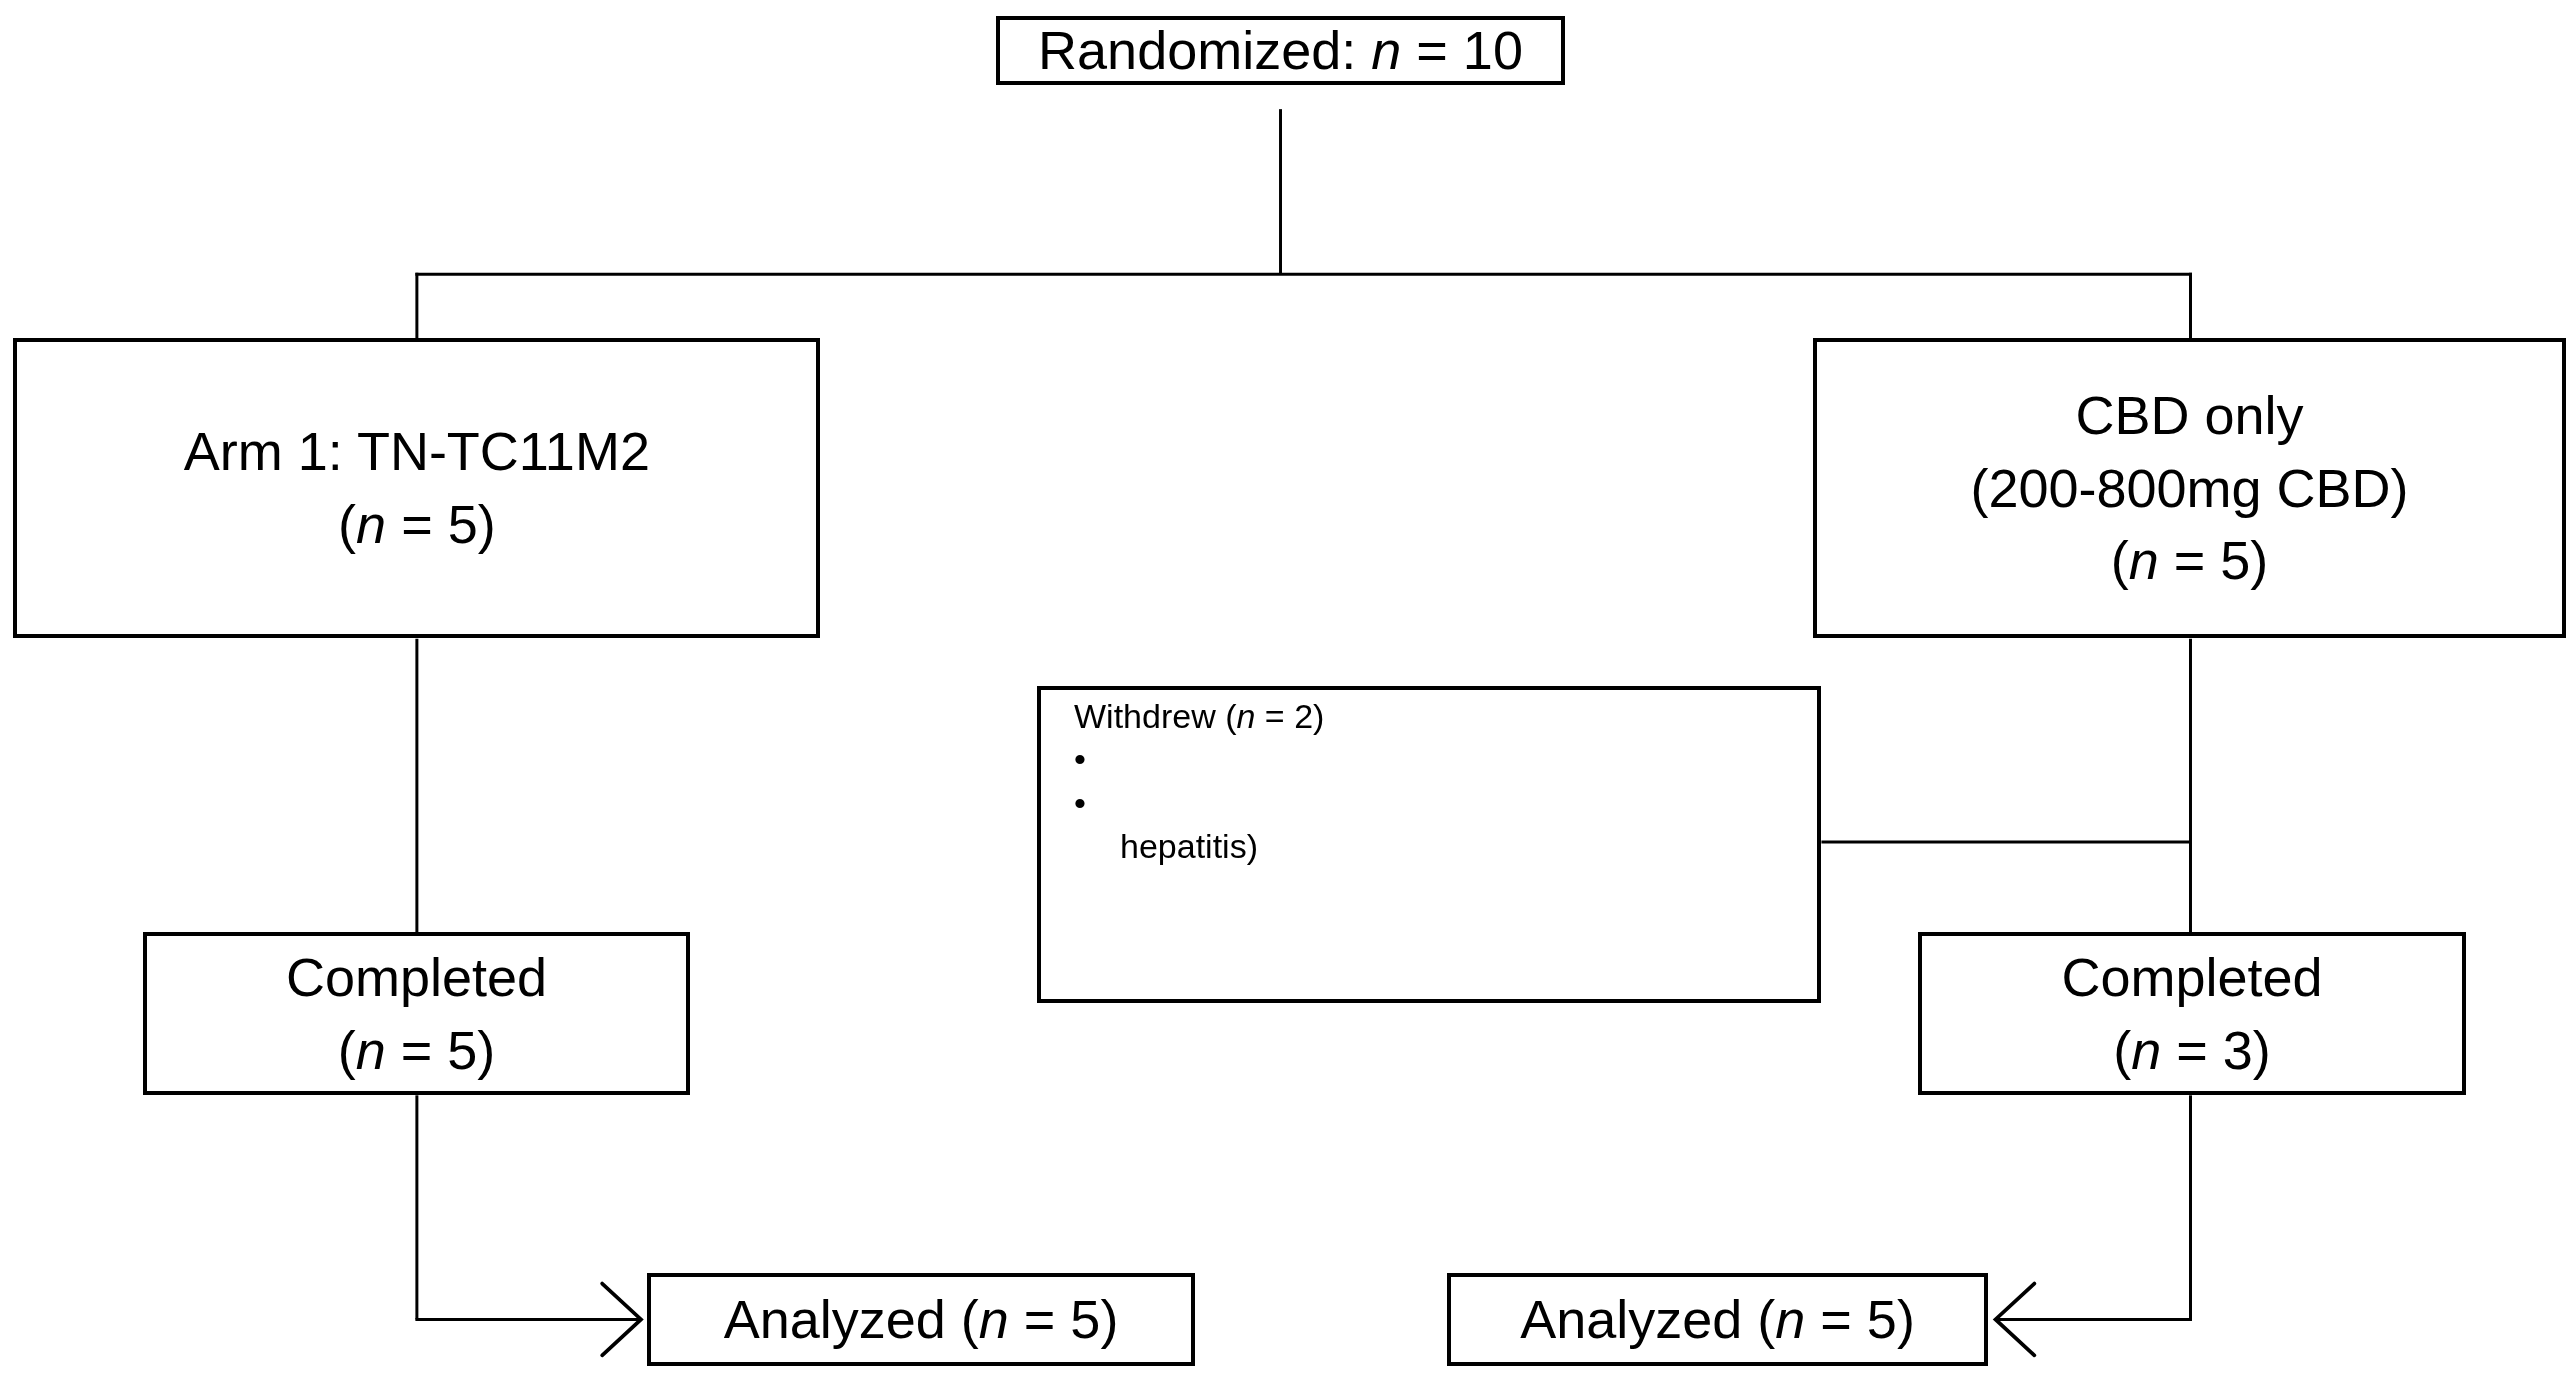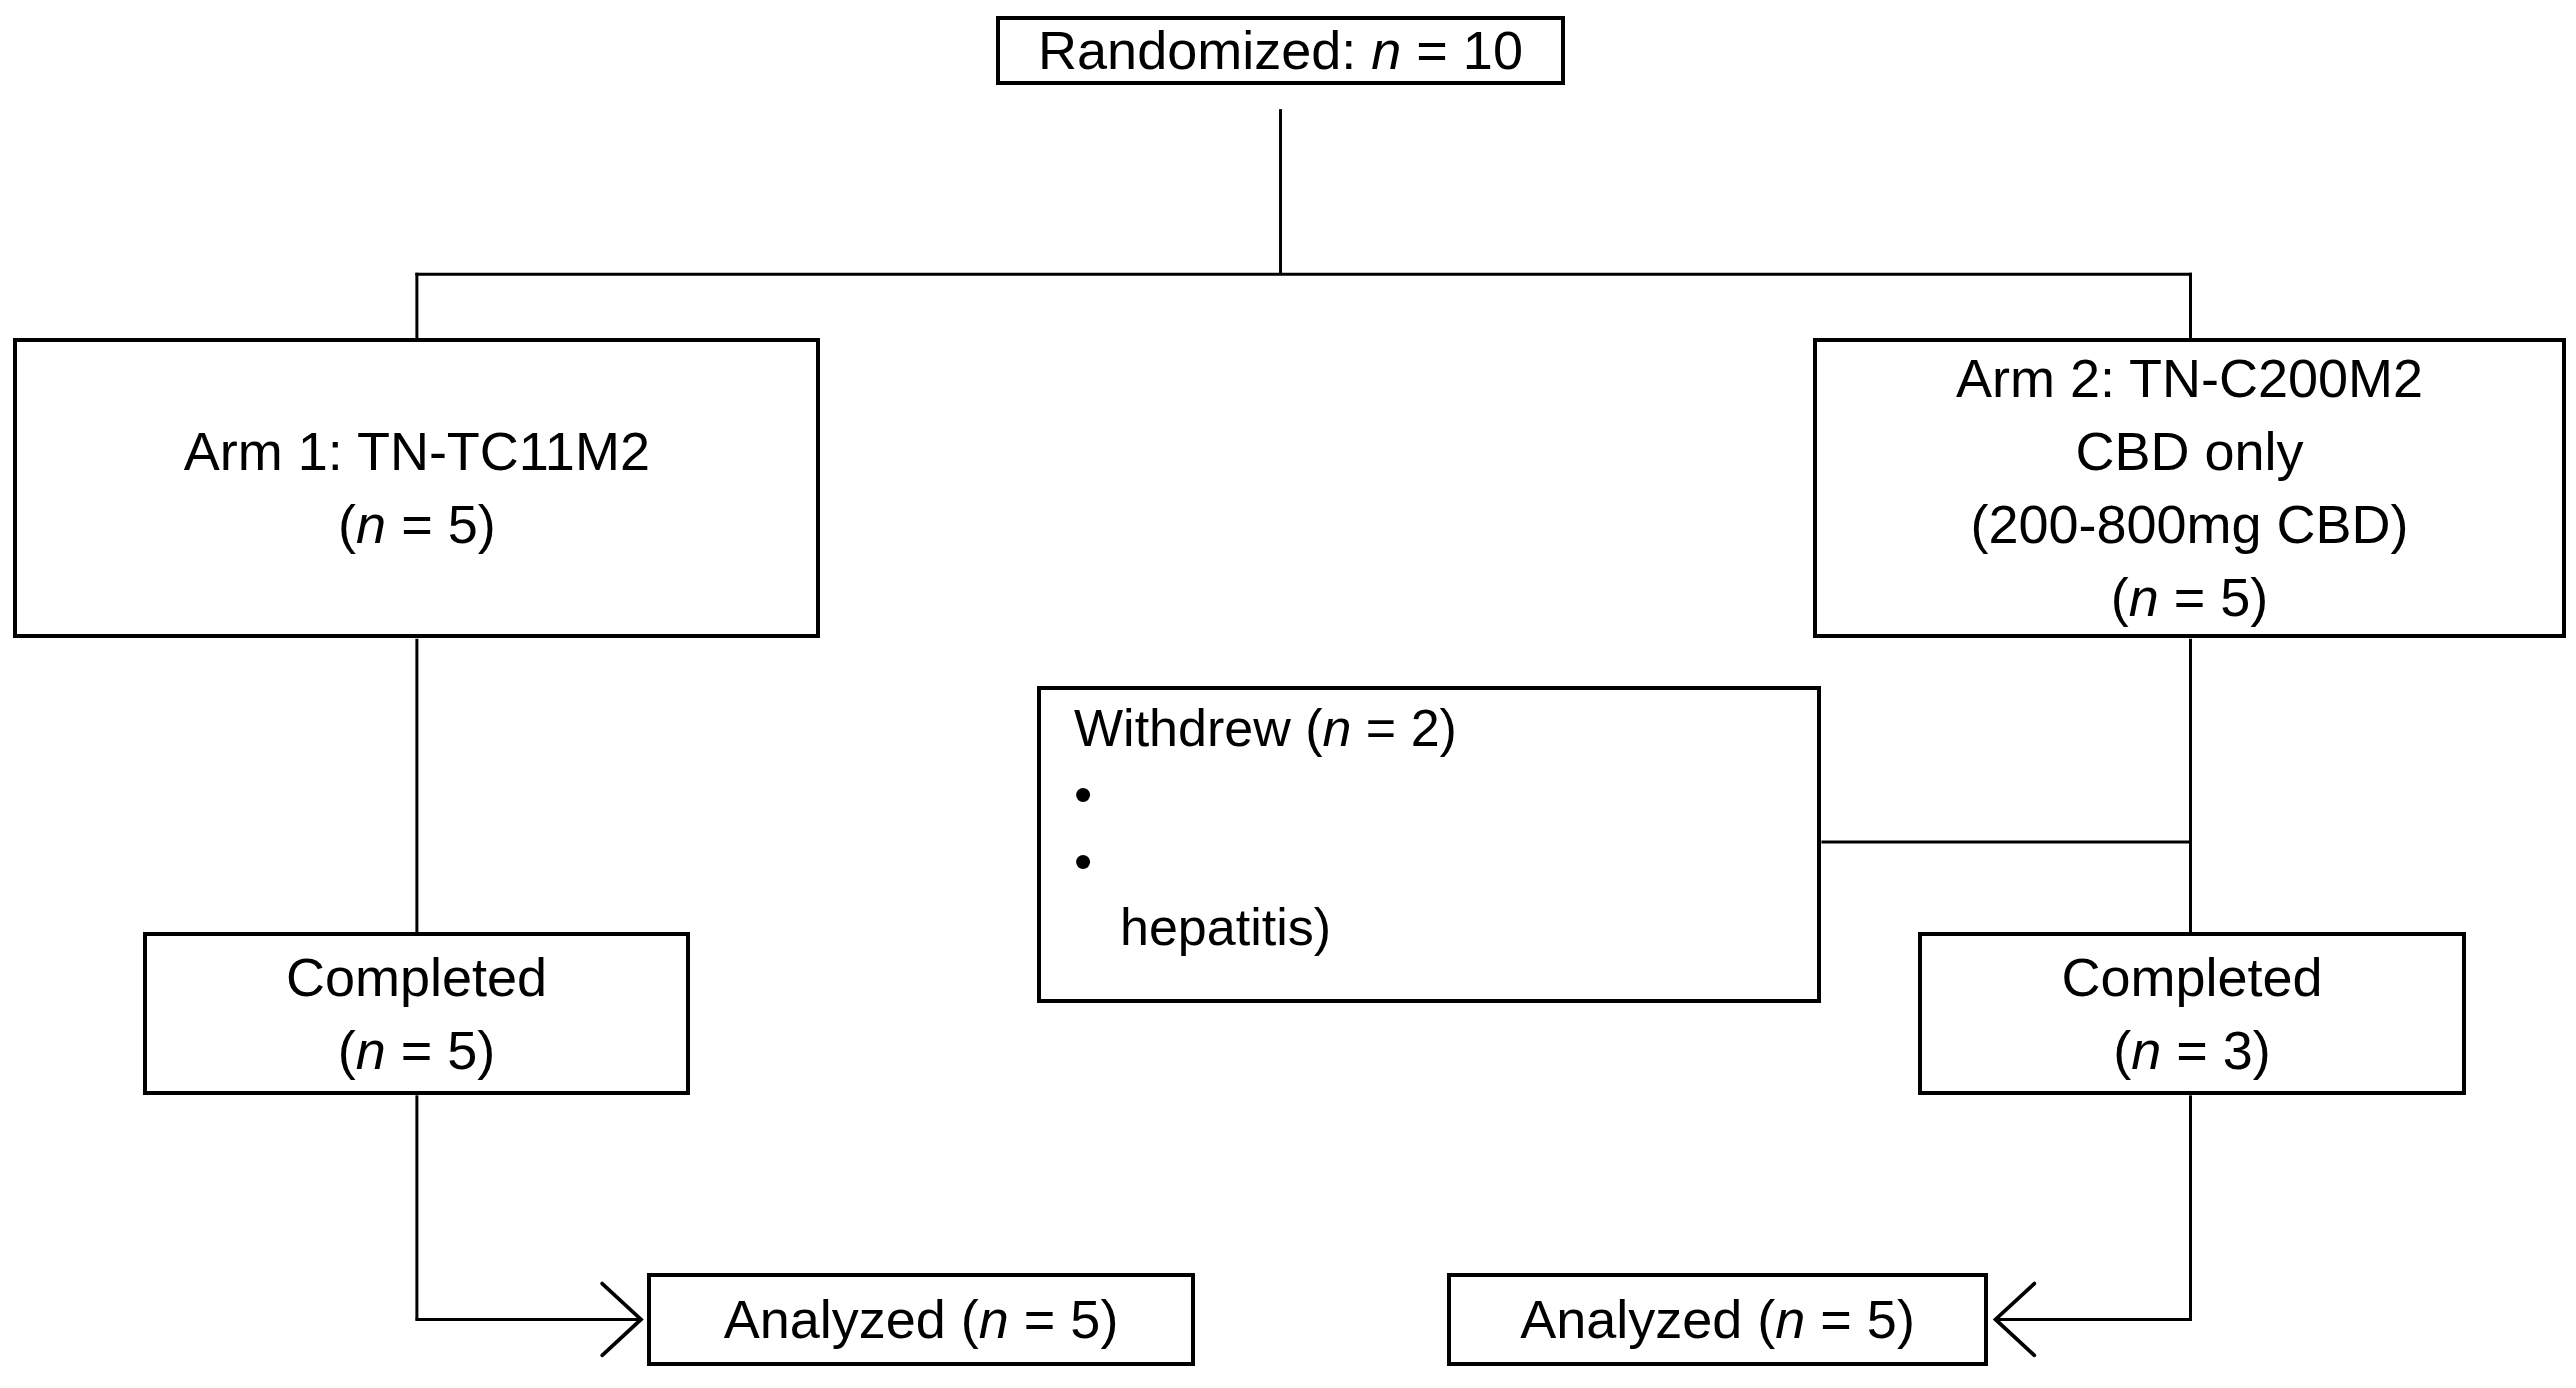--- a/index.html
+++ b/index.html
@@ -59,21 +59,21 @@
   #box-completed1 { left: 143px;  top: 932px; width: 547px;  height: 163px; }
   #box-completed2 { left: 1918px; top: 932px; width: 548px;  height: 163px; }
   #box-analyzed1  { left: 647px;  top: 1273px; width: 548px;  height: 93px; }
   #box-analyzed2  { left: 1447px; top: 1273px; width: 541px;  height: 93px; }
 
   #box-withdrew {
     left: 1037px; top: 686px; width: 784px; height: 317px;
     justify-content: flex-start;
     align-items: stretch;
     text-align: left;
-    font-size: 52px;
+    font-size: 34px;
     line-height: 1.28;
     padding: 4.5px 21px 0 33px;
   }
   #box-withdrew .title { white-space: nowrap; }
   .bullet-row { display: flex; flex-direction: row; align-items: flex-start; }
   .bullet-glyph { width: 46px; flex: 0 0 46px; }
 </style>
 </head>
 <body>
 
@@ -98,21 +98,20 @@
   <div class="box" id="box-randomized">
     <div class="tline"><span>Randomized: </span><i>n</i><span> = 10</span></div>
   </div>
 
   <div class="box" id="box-arm1">
     <div class="tline"><b>Arm 1:</b><span> TN-TC11M2</span></div>
     <div class="tline"><span>(</span><i>n</i><span> = 5)</span></div>
   </div>
 
   <div class="box" id="box-arm2">
-    <div class="tline"><b>Arm 2:</b><span> TN-C200M2</span></div>
     <div class="tline">CBD only</div>
     <div class="tline">(200-800mg CBD)</div>
     <div class="tline"><span>(</span><i>n</i><span> = 5)</span></div>
   </div>
 
   <div class="box" id="box-withdrew">
     <div class="title"><span>Withdrew (</span><i>n</i><span> = 2)</span></div>
     <div class="bullet-row">
       <span class="bullet-glyph">•</span>
     </div>

